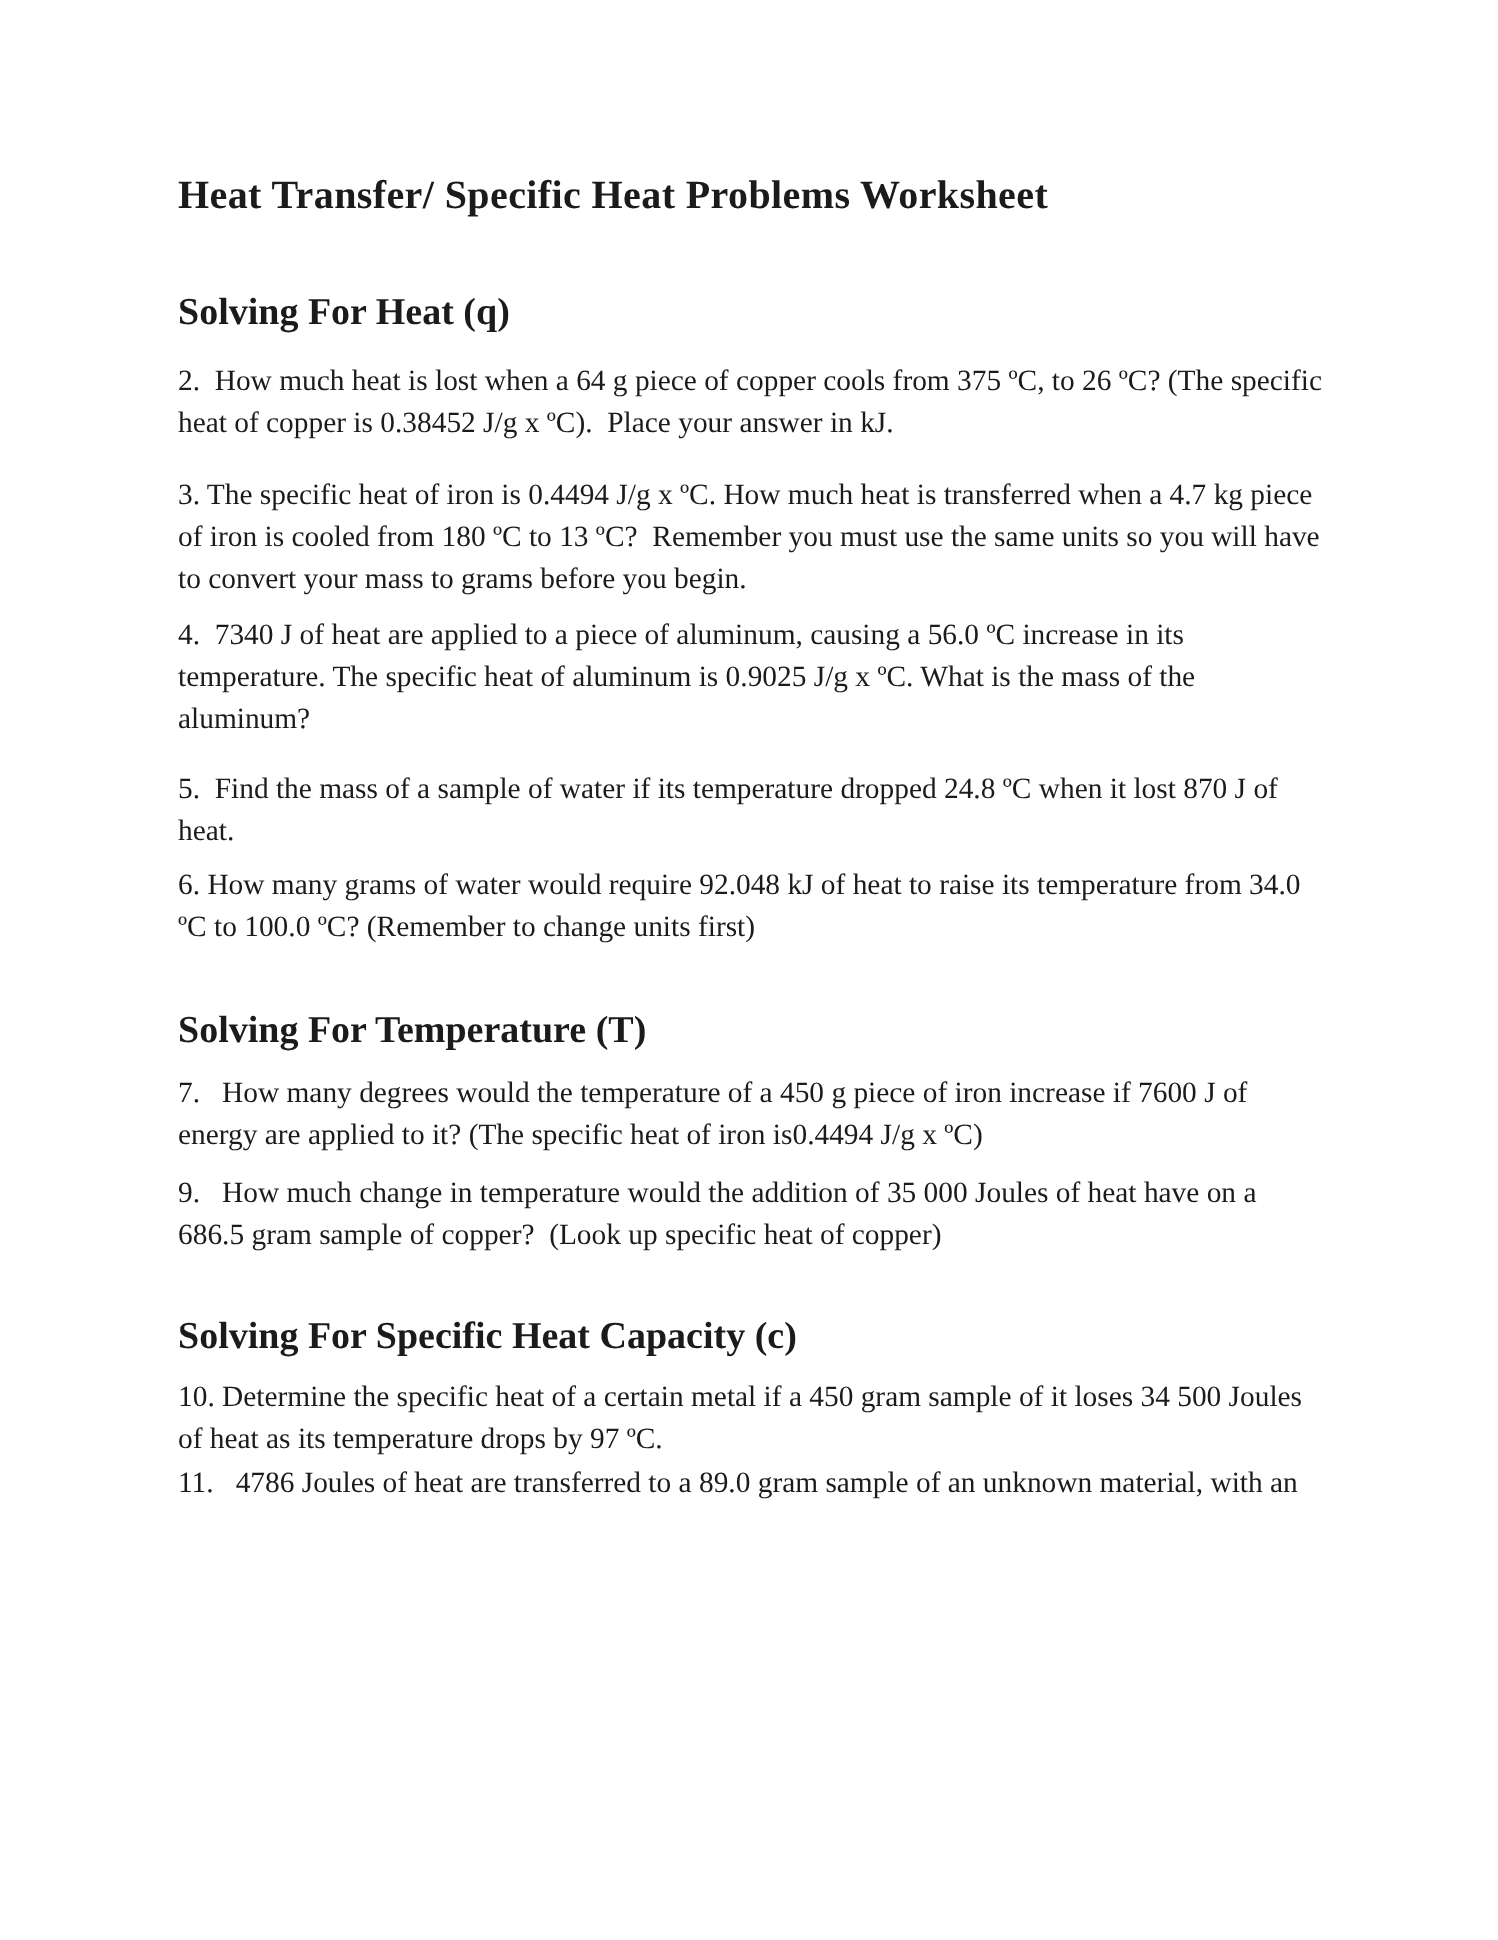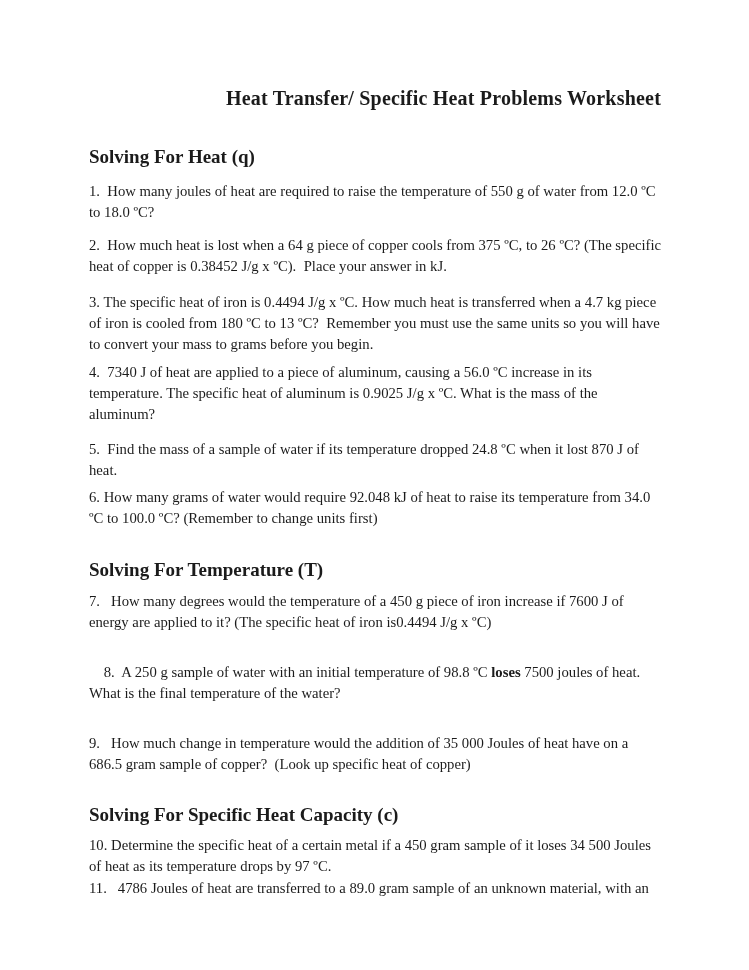--- a/index.html
+++ b/index.html
@@ -14,21 +14,21 @@
   .page {
     width: 749px;
     height: 970px;
     background: #ffffff;
     padding: 86px 88px 0 89px;
   }
   .title {
     font-size: 20px;
     line-height: 24px;
     font-weight: bold;
-    text-align: right;
+    text-align: left;
     letter-spacing: 0.2px;
     margin-bottom: 36px;
   }
   .heading {
     font-size: 19px;
     line-height: 21px;
     font-weight: bold;
   }
   .problem {
     font-size: 14.7px;
@@ -39,40 +39,36 @@
 </style>
 </head>
 <body>
 
 <div class="page">
 
   <h1 class="title">Heat Transfer/ Specific Heat Problems Worksheet</h1>
 
   <h2 class="heading" style="margin-bottom:14px">Solving For Heat (q)</h2>
 
-  <p class="problem" style="margin-bottom:12px">1.  How many joules of heat are required to raise the temperature of 550 g of water from 12.0 ºC to 18.0 ºC?</p>
 
   <p class="problem" style="margin-bottom:15px">2.  How much heat is lost when a 64 g piece of copper cools from 375 ºC, to 26 ºC? (The specific heat of copper is 0.38452 J/g x ºC).  Place your answer in kJ.</p>
 
   <p class="problem" style="margin-bottom:7px">3. The specific heat of iron is 0.4494 J/g x ºC. How much heat is transferred when a 4.7 kg piece of iron is cooled from 180 ºC to 13 ºC?  Remember you must use the same units so you will have to convert your mass to grams before you begin.</p>
 
 
   <p class="problem" style="margin-bottom:14px">4.  7340 J of heat are applied to a piece of aluminum, causing a 56.0 ºC increase in its temperature. The specific heat of aluminum is 0.9025 J/g x ºC. What is the mass of the aluminum?</p>
 
   <p class="problem" style="margin-bottom:6px">5.  Find the mass of a sample of water if its temperature dropped 24.8 ºC when it lost 870 J of heat.</p>
 
   <p class="problem" style="margin-bottom:30px">6. How many grams of water would require 92.048 kJ of heat to raise its temperature from 34.0 ºC to 100.0 ºC? (Remember to change units first)</p>
 
   <h2 class="heading" style="margin-bottom:11px">Solving For Temperature (T)</h2>
 
   <p class="problem" style="margin-bottom:8px">7.   How many degrees would the temperature of a 450 g piece of iron increase if 7600 J of energy are applied to it? (The specific heat of iron is0.4494 J/g x ºC)</p>
 
-  <p class="problem" style="margin-bottom:8px">
-    <span>8.  A 250 g sample of water with an initial temperature of 98.8 ºC </span><b>loses</b><span> 7500 joules of heat. What is the final temperature of the water?</span>
-  </p>
 
   <p class="problem" style="margin-bottom:29px">9.   How much change in temperature would the addition of 35 000 Joules of heat have on a 686.5 gram sample of copper?  (Look up specific heat of copper)</p>
 
   <h2 class="heading" style="margin-bottom:10px">Solving For Specific Heat Capacity (c)</h2>
 
   <p class="problem" style="margin-bottom:1px">10. Determine the specific heat of a certain metal if a 450 gram sample of it loses 34 500 Joules of heat as its temperature drops by 97 ºC.</p>
 
   <p class="problem">11.   4786 Joules of heat are transferred to a 89.0 gram sample of an unknown material, with an</p>
 
 </div>

